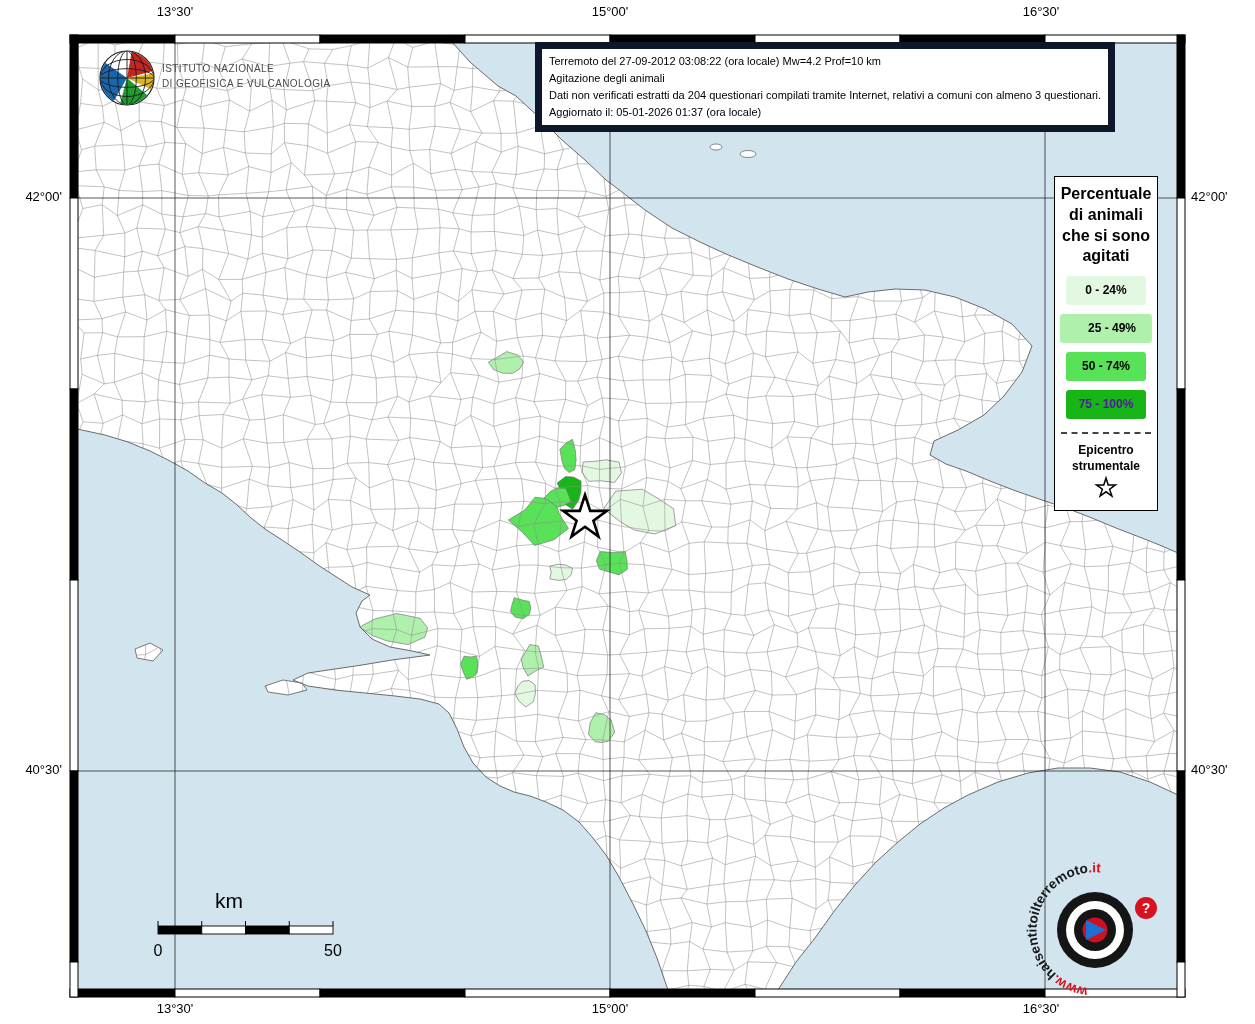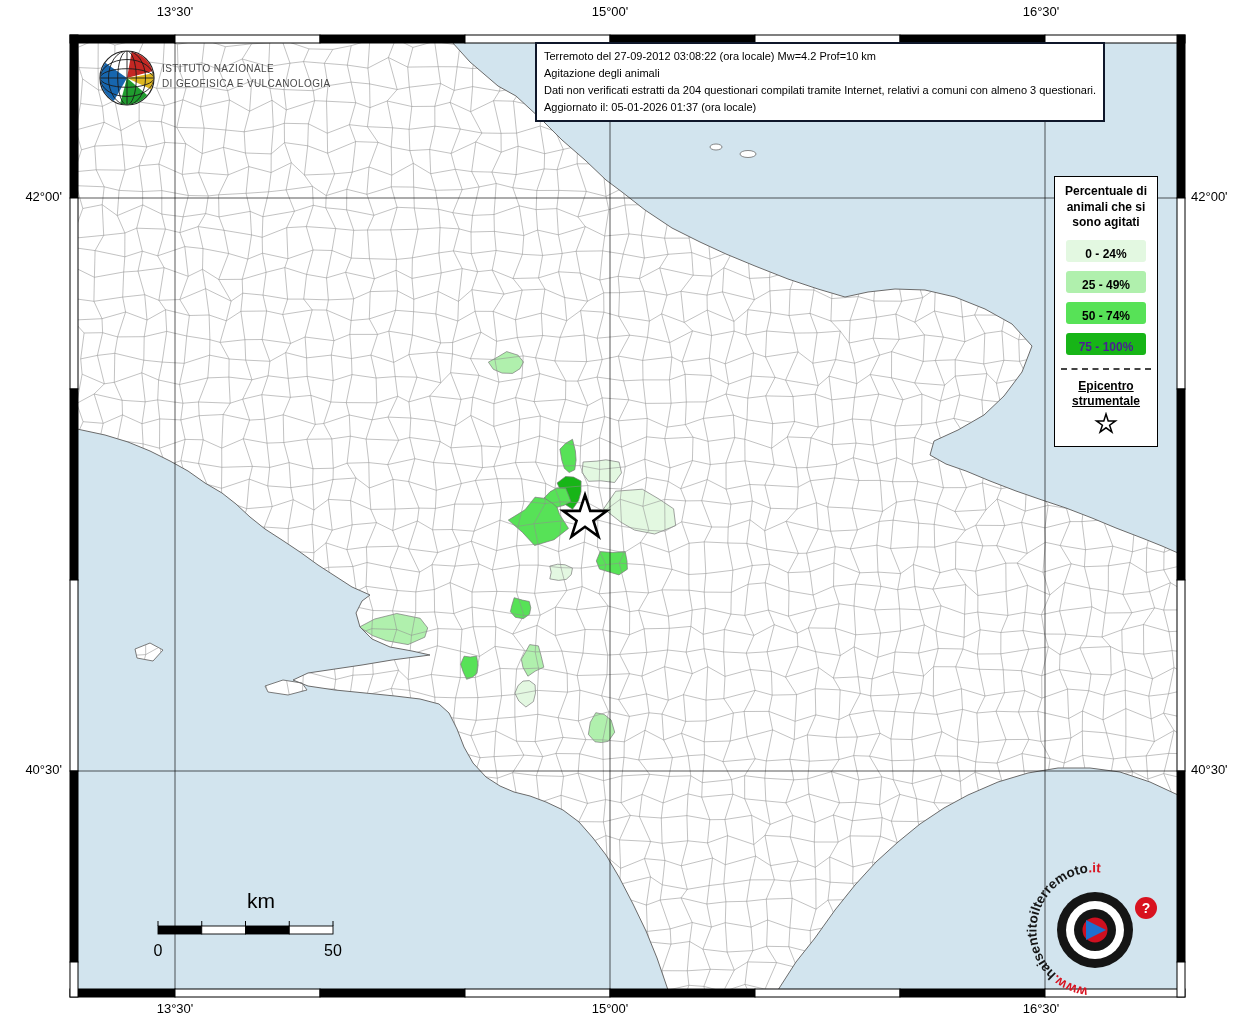--- a/index.html
+++ b/index.html
@@ -1,33 +1,33 @@
 <!DOCTYPE html>
 <html><head>
 <meta charset="utf-8">
 <style>
   html,body{margin:0;padding:0;background:#fff;}
   .stage{position:relative;width:1255px;height:1024px;background:#fff;overflow:hidden;
          font-family:"Liberation Sans","DejaVu Sans",sans-serif;color:#000;}
   #map-svg{position:absolute;left:0;top:0;}
   .axlab{position:absolute;font-size:13px;white-space:nowrap;z-index:6;}
   .axlab.hc{transform:translateX(-50%);}
-  .infobox{position:absolute;left:535px;top:42px;background:#fff;border:2px solid #0f172a;
+  .infobox{position:absolute;left:535px;top:42px;background:#fff;border:7px solid #0f172a;
            padding:4px 7px;font-size:11px;line-height:1.55;white-space:nowrap;z-index:7;}
   .legend{position:absolute;left:1054px;top:176px;width:92px;background:#fff;border:1px solid #000;
           padding:7px 5px 10px;z-index:7;text-align:center;}
-  .legend-title{font-weight:bold;font-size:12px;line-height:1.3;margin-bottom:2px;}
-  .swatch{width:80px;height:22px;line-height:29px;border-radius:3px;margin:9px auto 0;
+  .legend-title{font-weight:bold;font-size:16px;line-height:1.3;margin-bottom:2px;}
+  .swatch{width:80px;height:29px;line-height:29px;border-radius:3px;margin:9px auto 0;
           font-size:12px;font-weight:bold;}
   .legend-divider{border-top:2px dashed #444;margin:13px 1px 9px;}
-  .legend-epi{font-weight:bold;font-size:12px;line-height:1.3;margin-bottom:1px;text-decoration:underline;}
+  .legend-epi{font-weight:bold;font-size:12px;line-height:1.3;margin-bottom:1px;}
   #legend-star{display:block;margin:2px auto 0;}
   .ingv-text{position:absolute;left:162px;top:61px;font-size:10px;color:#4a4a4a;
              letter-spacing:.4px;line-height:1.5;z-index:6;}
-  .scale-km{position:absolute;left:215px;top:889px;width:60px;text-align:right;font-size:21px;z-index:6;}
+  .scale-km{position:absolute;left:215px;top:889px;width:60px;text-align:left;font-size:21px;z-index:6;}
   .scale-num{position:absolute;top:942px;font-size:16px;z-index:6;text-align:center;width:30px;}
 </style>
 </head>
 <body>
 
 <div class="stage">
 
   <svg id="map-svg" width="1255" height="1024" xmlns="http://www.w3.org/2000/svg" xmlns:xlink="http://www.w3.org/1999/xlink">
     <defs>
       <clipPath id="globeclip">
@@ -165,21 +165,21 @@
     <div>Terremoto del 27-09-2012 03:08:22 (ora locale) Mw=4.2 Prof=10 km</div>
     <div>Agitazione degli animali</div>
     <div>Dati non verificati estratti da 204 questionari compilati tramite Internet, relativi a comuni con almeno 3 questionari.</div>
     <div>Aggiornato il: 05-01-2026 01:37 (ora locale)</div>
   </div>
 
   <div class="legend">
     <div class="legend-title">Percentuale di animali che si sono agitati</div>
     <div id="legend-swatches">
         <div class="swatch" style="background: rgb(227, 248, 225); color: rgb(0, 0, 0);">0 - 24%</div>
-        <div class="swatch" style="background: rgb(176, 240, 173); color: rgb(0, 0, 0);">25 - 49%</div>
+        <div class="swatch" style="background: rgb(176, 240, 173); color: rgb(0, 0, 0); padding-left: 12px;">25 - 49%</div>
         <div class="swatch" style="background: rgb(87, 226, 87); color: rgb(0, 0, 0);">50 - 74%</div>
         <div class="swatch" style="background: rgb(23, 181, 23); color: #4c1d95;">75 - 100%</div>
       </div>
     <div class="legend-divider"></div>
     <div class="legend-epi">Epicentro strumentale</div>
     <svg id="legend-star" width="26" height="24" viewBox="0 0 26 24">
         <path d="M13.0 2.0L15.2 8.9L22.5 8.9L16.6 13.2L18.9 20.1L13.0 15.8L7.1 20.1L9.4 13.2L3.5 8.9L10.8 8.9Z" fill="#fff" stroke="#000" stroke-width="1.5"></path>
       </svg>
   </div>
 

